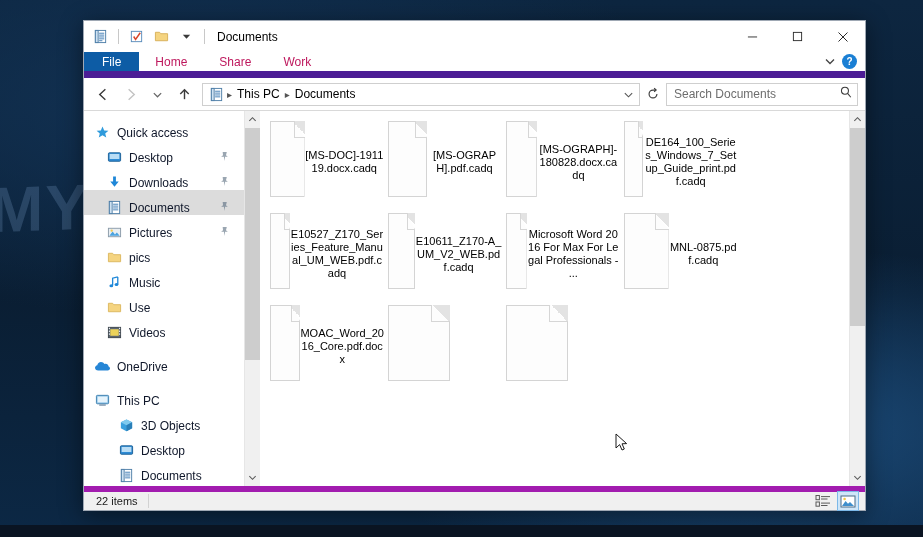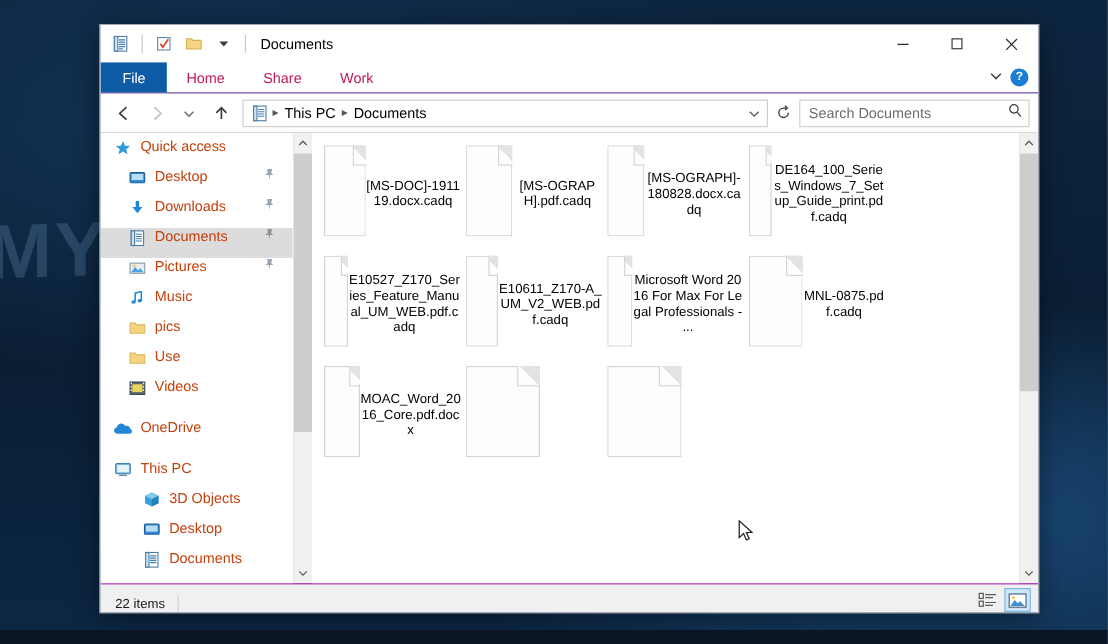--- a/index.html
+++ b/index.html
@@ -67,21 +67,21 @@
     display: flex; align-items: center; justify-content: center;
   }
   .win-btn svg { display: block; }
 
   
   .ribbon {
     height: 26px;
     background: #ffffff;
     display: flex;
     align-items: stretch;
-    border-bottom: 1px solid #4c1d95;
+    border-bottom: 7px solid #4c1d95;
     flex: none;
   }
   .tab {
     padding: 0 16px;
     display: flex; align-items: center;
     font-size: 12px; color: #be185d;
   }
   .tab.file {
     background: #0d5ca5;
     color: #ffffff;
@@ -144,23 +144,23 @@
   .navpane {
     width: 160px;
     background: #ffffff;
     position: relative;
     overflow: hidden;
     flex: none;
     padding-top: 4px;
   }
   .nav-item {
     height: 25px;
-    display: flex; align-items: flex-start;
+    display: flex; align-items: flex-end;
     padding-left: 10px;
-    font-size: 12px; color: #c2410c;
+    font-size: 12px; color: #0f172a;
     position: relative;
   }
   .nav-item.sel { background: #dcdcdc; }
   .nav-item.indent1 { padding-left: 22px; }
   .nav-item.indent2 { padding-left: 34px; }
   .nav-ico {
     width: 16px; height: 16px; flex: none;
     margin-right: 7px;
     display: flex; align-items: center; justify-content: center;
   }
@@ -222,22 +222,22 @@
     font-size: 11px; line-height: 13px;
     color: #000; text-align: center;
     word-break: break-all;
     max-width: 112px;
   }
 
   
   .statusbar {
     height: 24px;
     background: #f0f0f0;
-    border-top: 1px solid #a21caf;
-    display: flex; align-items: flex-end;
+    border-top: 6px solid #a21caf;
+    display: flex; align-items: center;
     padding: 0 6px;
     flex: none;
   }
   .status-text { font-size: 11px; color: #1a1a1a; padding-left: 6px; }
   .status-sep { width: 1px; height: 14px; background: #d2d2d2; margin-left: 10px; }
   .view-btns { margin-left: auto; display: flex; gap: 3px; align-items: center; }
   .view-btn {
     width: 22px; height: 20px;
     display: flex; align-items: center; justify-content: center;
   }
@@ -468,35 +468,35 @@
         <span class="pin">
           <svg width="11" height="11" viewBox="0 0 12 12">
               <path d="M4 1 L8.5 1 L7.6 4.6 L9.6 6.4 L6.6 6.4 L6.2 11 L5.3 6.4 L2.3 6.4 L4.4 4.6 Z" fill="#9aa6b1"></path>
             </svg>
         </span>
       </div>
 
       <div class="nav-item indent1">
         <span class="nav-ico">
           <svg width="15" height="15" viewBox="0 0 16 16">
+              <path d="M1.5 3.5 H6 L7.2 5 H14.5 V12.5 H1.5 Z" fill="#f5d480" stroke="#dcb75f"></path>
+            </svg>
+        </span>
+        <span class="nav-label">pics</span>
+      </div>
+
+      <div class="nav-item indent1">
+        <span class="nav-ico">
+          <svg width="15" height="15" viewBox="0 0 16 16">
               <path d="M11.5 2 L11.5 10 M11.5 2 L6 3.4 L6 11" fill="none" stroke="#1e87d8" stroke-width="1.4"></path>
               <ellipse cx="4.6" cy="11.4" rx="2" ry="1.6" fill="#1e87d8"></ellipse>
               <ellipse cx="10.1" cy="10.2" rx="2" ry="1.6" fill="#1e87d8"></ellipse>
             </svg>
         </span>
         <span class="nav-label">Music</span>
-      </div>
-
-      <div class="nav-item indent1">
-        <span class="nav-ico">
-          <svg width="15" height="15" viewBox="0 0 16 16">
-              <path d="M1.5 3.5 H6 L7.2 5 H14.5 V12.5 H1.5 Z" fill="#f5d480" stroke="#dcb75f"></path>
-            </svg>
-        </span>
-        <span class="nav-label">pics</span>
       </div>
 
       <div class="nav-item indent1">
         <span class="nav-ico">
           <svg width="15" height="15" viewBox="0 0 16 16">
               <path d="M1.5 3.5 H6 L7.2 5 H14.5 V12.5 H1.5 Z" fill="#f5d480" stroke="#dcb75f"></path>
             </svg>
         </span>
         <span class="nav-label">Use</span>
       </div>

